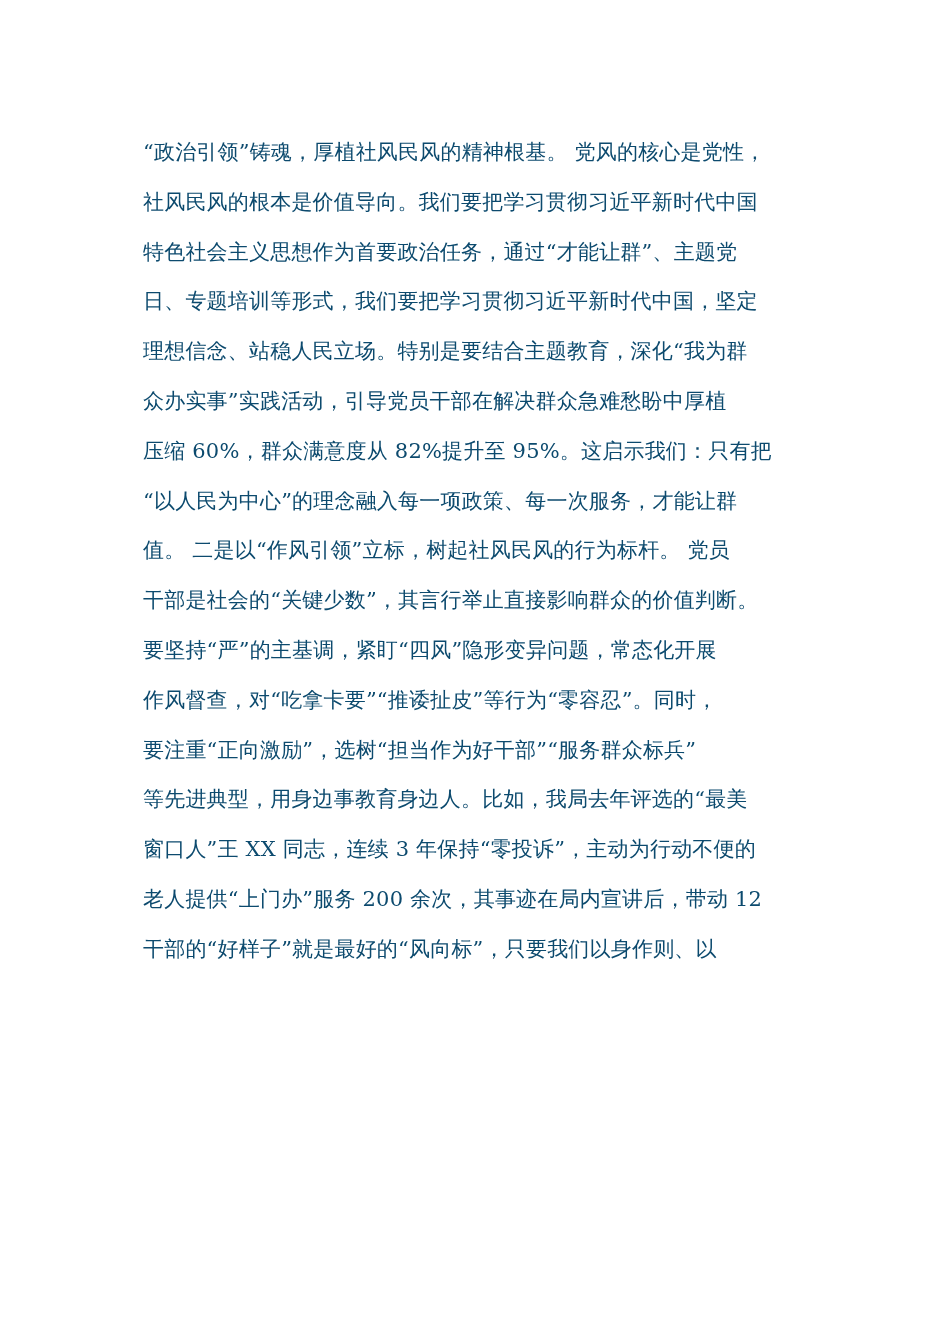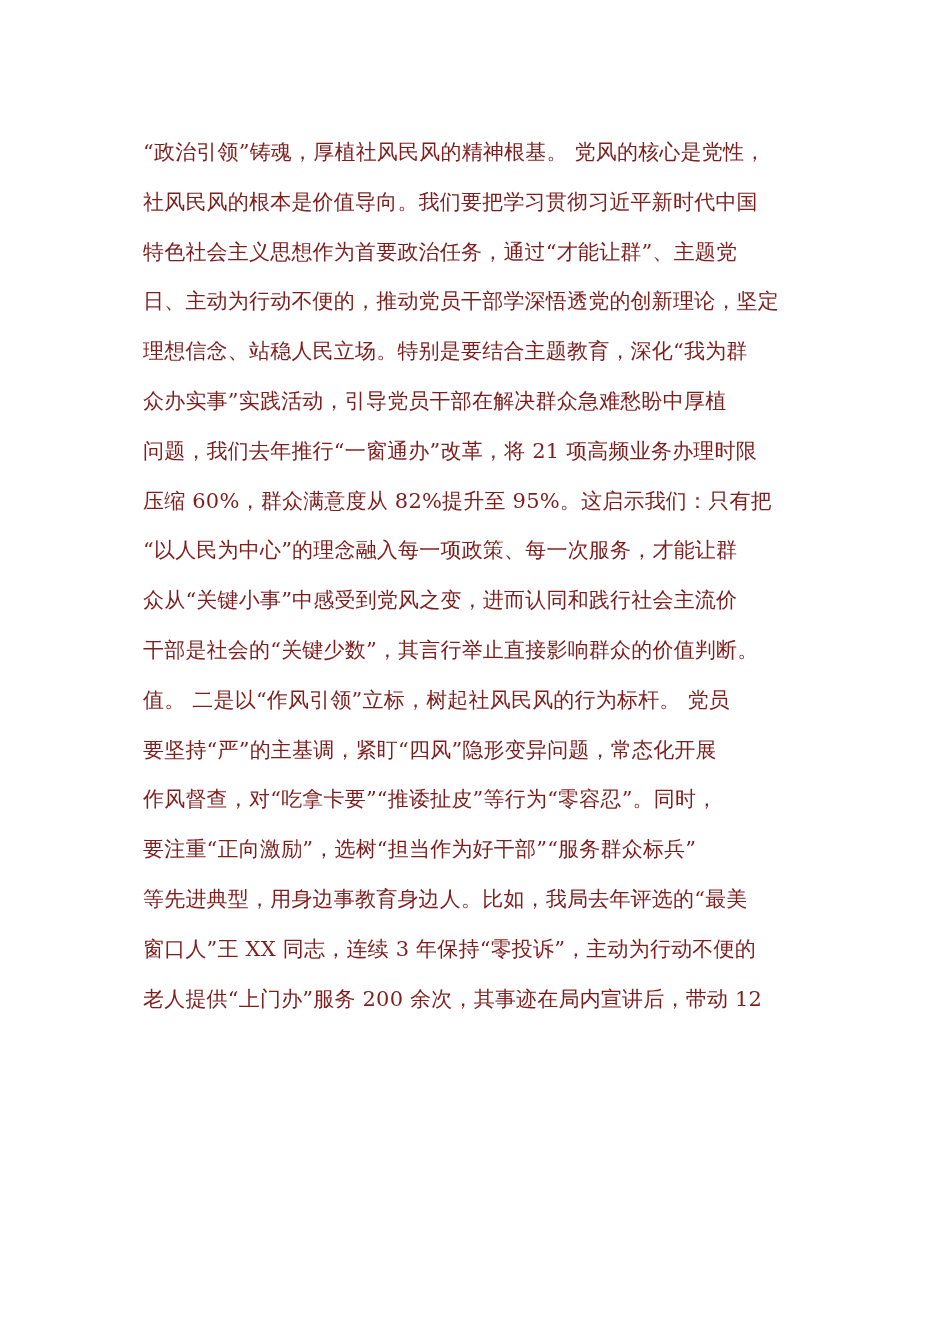--- a/index.html
+++ b/index.html
@@ -21,46 +21,45 @@
     height: 1344px;
     background: #ffffff;
   }
   .body-text {
     position: absolute;
     left: 143px;
     top: 128px;
     width: 680px;
     font-family: "DejaVu Serif", "Liberation Serif", serif;
     font-size: 21px;
-    color: #7f1d1d;
+    color: #0c4a6e;
   }
   .line {
     height: 49.8px;
     line-height: 49.8px;
     white-space: nowrap;
     letter-spacing: 0.2px;
   }
 </style>
 </head>
 <body>
 
 <div class="page">
   <div class="body-text">
     <div class="line">“政治引领”铸魂，厚植社风民风的精神根基。 党风的核心是党性，</div>
     <div class="line">社风民风的根本是价值导向。我们要把学习贯彻习近平新时代中国</div>
     <div class="line">特色社会主义思想作为首要政治任务，通过“才能让群”、主题党</div>
-    <div class="line">日、主动为行动不便的，推动党员干部学深悟透党的创新理论，坚定</div>
+    <div class="line">日、专题培训等形式，我们要把学习贯彻习近平新时代中国，坚定</div>
     <div class="line">理想信念、站稳人民立场。特别是要结合主题教育，深化“我为群</div>
     <div class="line">众办实事”实践活动，引导党员干部在解决群众急难愁盼中厚植</div>
-    <div class="line">问题，我们去年推行“一窗通办”改革，将 21 项高频业务办理时限</div>
     <div class="line">压缩 60%，群众满意度从 82%提升至 95%。这启示我们：只有把</div>
     <div class="line">“以人民为中心”的理念融入每一项政策、每一次服务，才能让群</div>
-    <div class="line">众从“关键小事”中感受到党风之变，进而认同和践行社会主流价</div>
+    <div class="line">值。 二是以“作风引领”立标，树起社风民风的行为标杆。 党员</div>
     <div class="line">干部是社会的“关键少数”，其言行举止直接影响群众的价值判断。</div>
-    <div class="line">值。 二是以“作风引领”立标，树起社风民风的行为标杆。 党员</div>
     <div class="line">要坚持“严”的主基调，紧盯“四风”隐形变异问题，常态化开展</div>
     <div class="line">作风督查，对“吃拿卡要”“推诿扯皮”等行为“零容忍”。同时，</div>
     <div class="line">要注重“正向激励”，选树“担当作为好干部”“服务群众标兵”</div>
     <div class="line">等先进典型，用身边事教育身边人。比如，我局去年评选的“最美</div>
     <div class="line">窗口人”王 XX 同志，连续 3 年保持“零投诉”，主动为行动不便的</div>
     <div class="line">老人提供“上门办”服务 200 余次，其事迹在局内宣讲后，带动 12</div>
+    <div class="line">干部的“好样子”就是最好的“风向标”，只要我们以身作则、以</div>
   </div>
 </div>
 
 </body></html>

